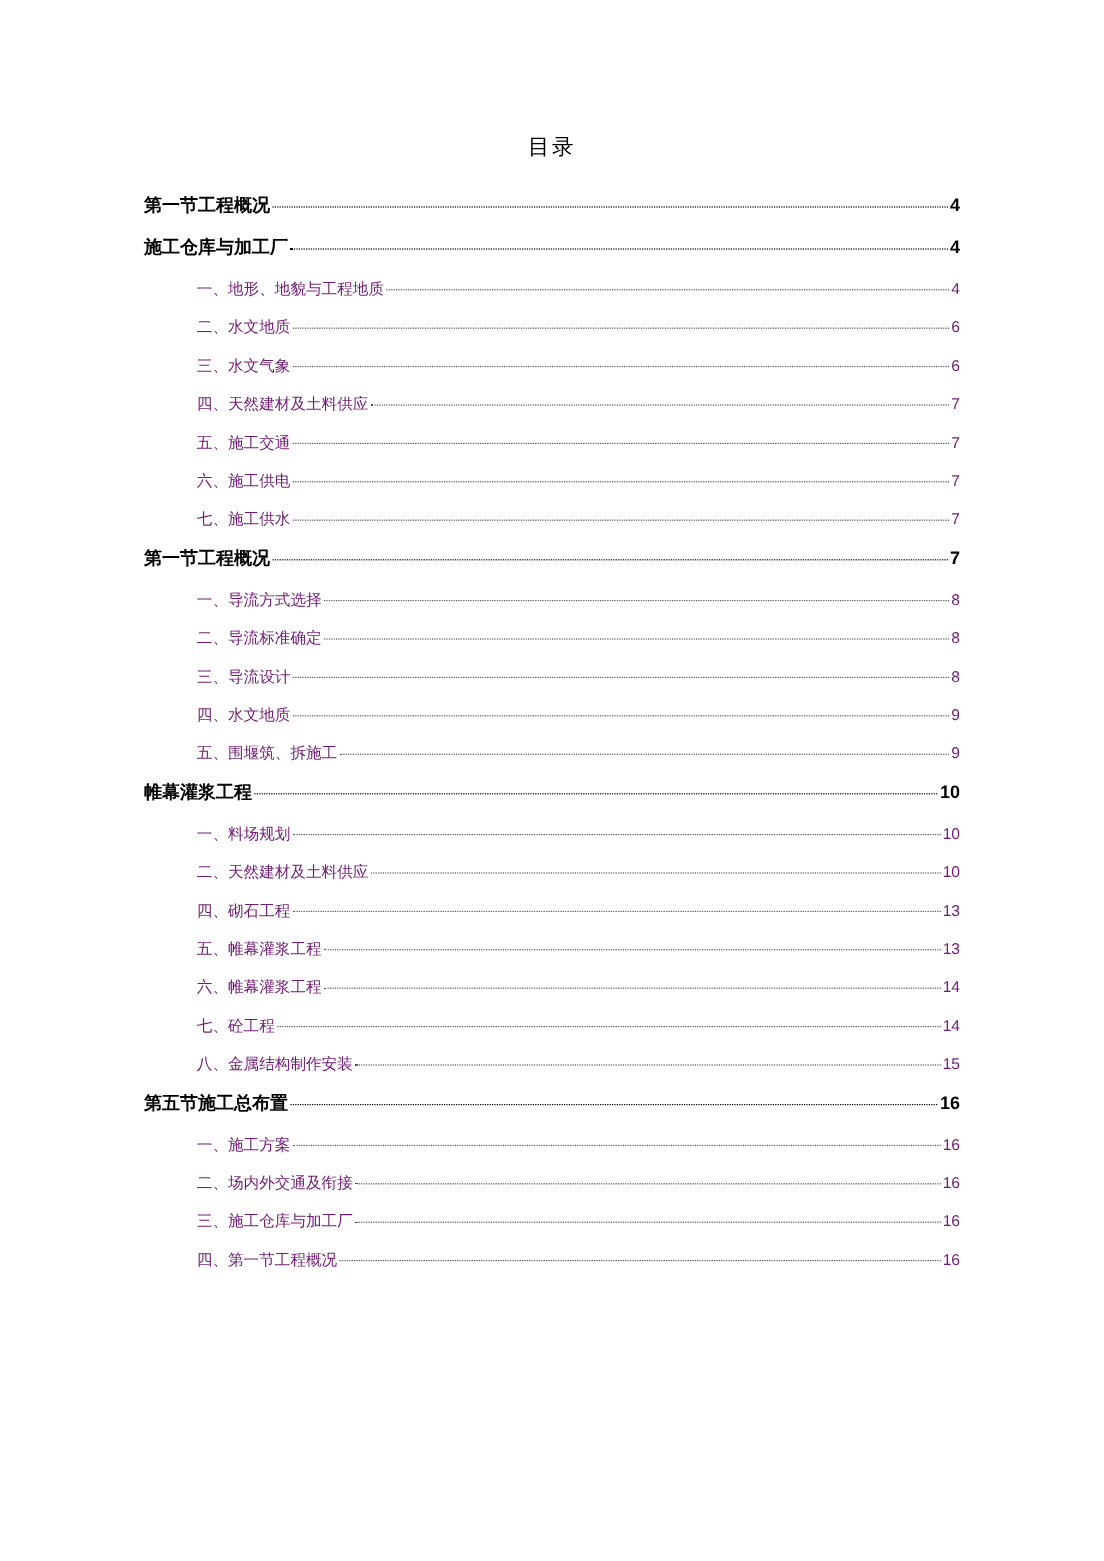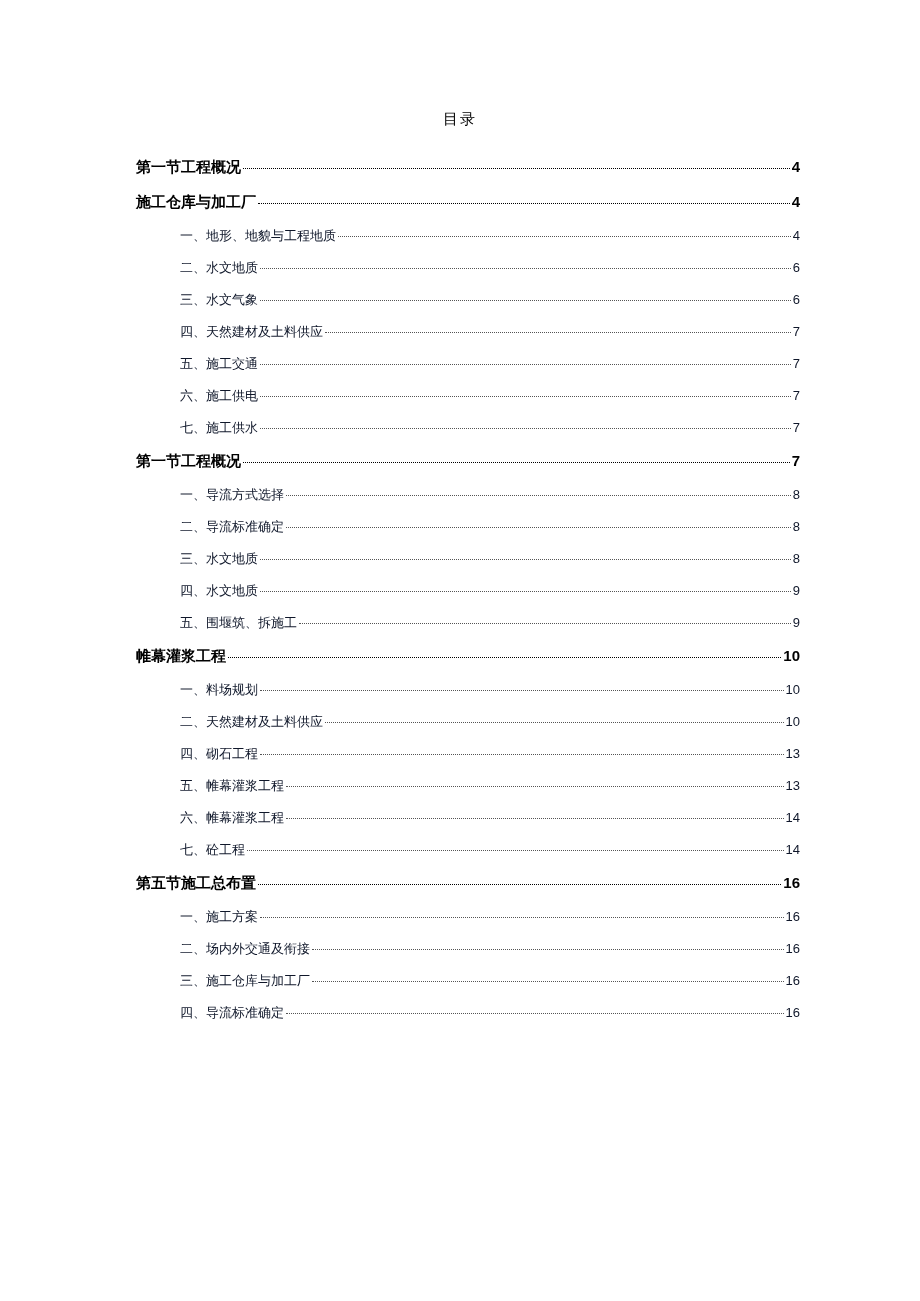--- a/index.html
+++ b/index.html
@@ -9,44 +9,43 @@
     }
     body {
       background-color: #ffffff;
       font-family: "SimSun", "Microsoft YaHei", sans-serif;
       width: 920px;
       height: 1301px;
       padding: 110px 120px 80px 120px;
     }
     .title {
       text-align: center;
-      font-size: 15px;
+      font-size: 18px;
       margin-bottom: 30px;
       letter-spacing: 2px;
     }
     .toc {
       line-height: 1.0;
-      margin-left: 16px;
     }
     .toc-entry {
       display: flex;
       align-items: baseline;
       margin-bottom: 19px;
       font-size: 14px;
     }
     .toc-entry.level-1 {
       font-weight: bold;
       font-size: 15px;
       margin-bottom: 20px;
       margin-top: 2px;
     }
     .toc-entry.level-2 {
       padding-left: 44px;
       font-size: 13px;
-      color: #0f172a;
+      color: #701a75;
     }
     .toc-label {
       white-space: nowrap;
     }
     .toc-dots {
       flex: 1;
       border-bottom: 1.5px dotted #000;
       margin: 0 2px;
       position: relative;
       bottom: 3px;
@@ -118,21 +117,21 @@
       <span class="toc-label">一、导流方式选择</span>
       <span class="toc-dots"></span>
       <span class="toc-page">8</span>
     </div>
     <div class="toc-entry level-2">
       <span class="toc-label">二、导流标准确定</span>
       <span class="toc-dots"></span>
       <span class="toc-page">8</span>
     </div>
     <div class="toc-entry level-2">
-      <span class="toc-label">三、水文地质</span>
+      <span class="toc-label">三、导流设计</span>
       <span class="toc-dots"></span>
       <span class="toc-page">8</span>
     </div>
     <div class="toc-entry level-2">
       <span class="toc-label">四、水文地质</span>
       <span class="toc-dots"></span>
       <span class="toc-page">9</span>
     </div>
     <div class="toc-entry level-2">
       <span class="toc-label">五、围堰筑、拆施工</span>
@@ -167,20 +166,25 @@
     <div class="toc-entry level-2">
       <span class="toc-label">六、帷幕灌浆工程</span>
       <span class="toc-dots"></span>
       <span class="toc-page">14</span>
     </div>
     <div class="toc-entry level-2">
       <span class="toc-label">七、砼工程</span>
       <span class="toc-dots"></span>
       <span class="toc-page">14</span>
     </div>
+    <div class="toc-entry level-2">
+      <span class="toc-label">八、金属结构制作安装</span>
+      <span class="toc-dots"></span>
+      <span class="toc-page">15</span>
+    </div>
     <div class="toc-entry level-1">
       <span class="toc-label">第五节施工总布置</span>
       <span class="toc-dots"></span>
       <span class="toc-page">16</span>
     </div>
     <div class="toc-entry level-2">
       <span class="toc-label">一、施工方案</span>
       <span class="toc-dots"></span>
       <span class="toc-page">16</span>
     </div>
@@ -188,17 +192,17 @@
       <span class="toc-label">二、场内外交通及衔接</span>
       <span class="toc-dots"></span>
       <span class="toc-page">16</span>
     </div>
     <div class="toc-entry level-2">
       <span class="toc-label">三、施工仓库与加工厂</span>
       <span class="toc-dots"></span>
       <span class="toc-page">16</span>
     </div>
     <div class="toc-entry level-2">
-      <span class="toc-label">四、导流标准确定</span>
+      <span class="toc-label">四、第一节工程概况</span>
       <span class="toc-dots"></span>
       <span class="toc-page">16</span>
     </div>
   </div>
 
 </body></html>

